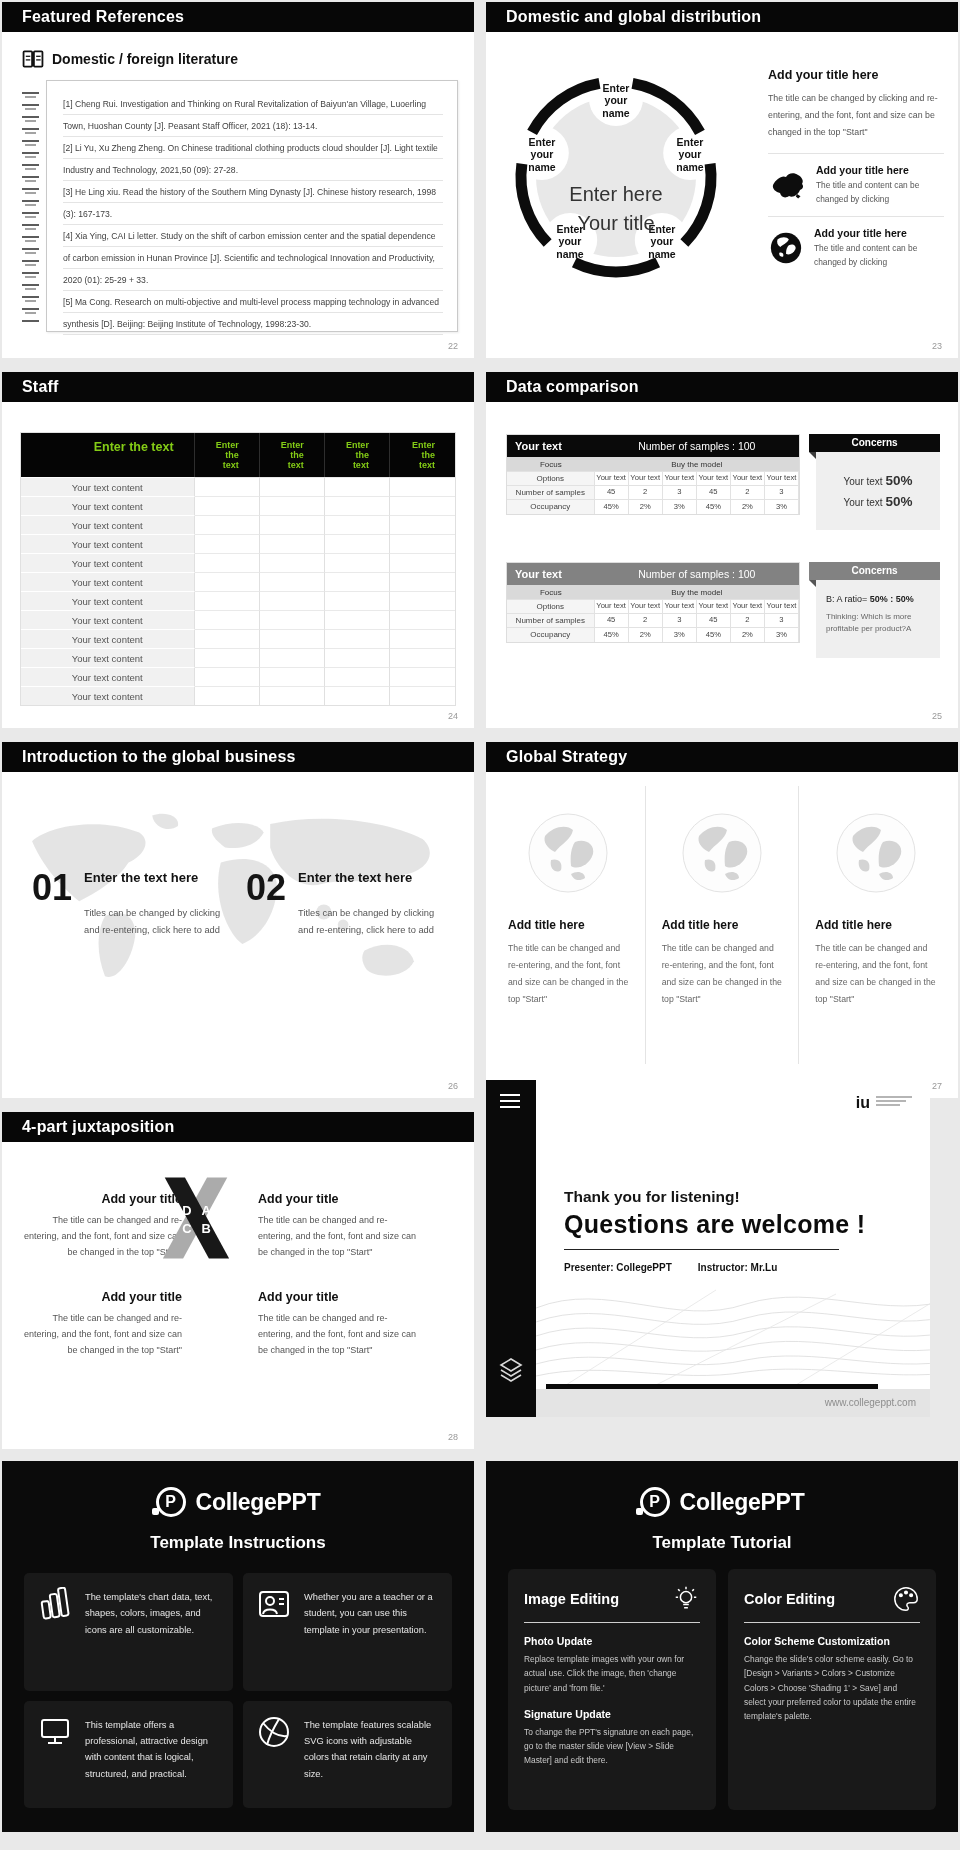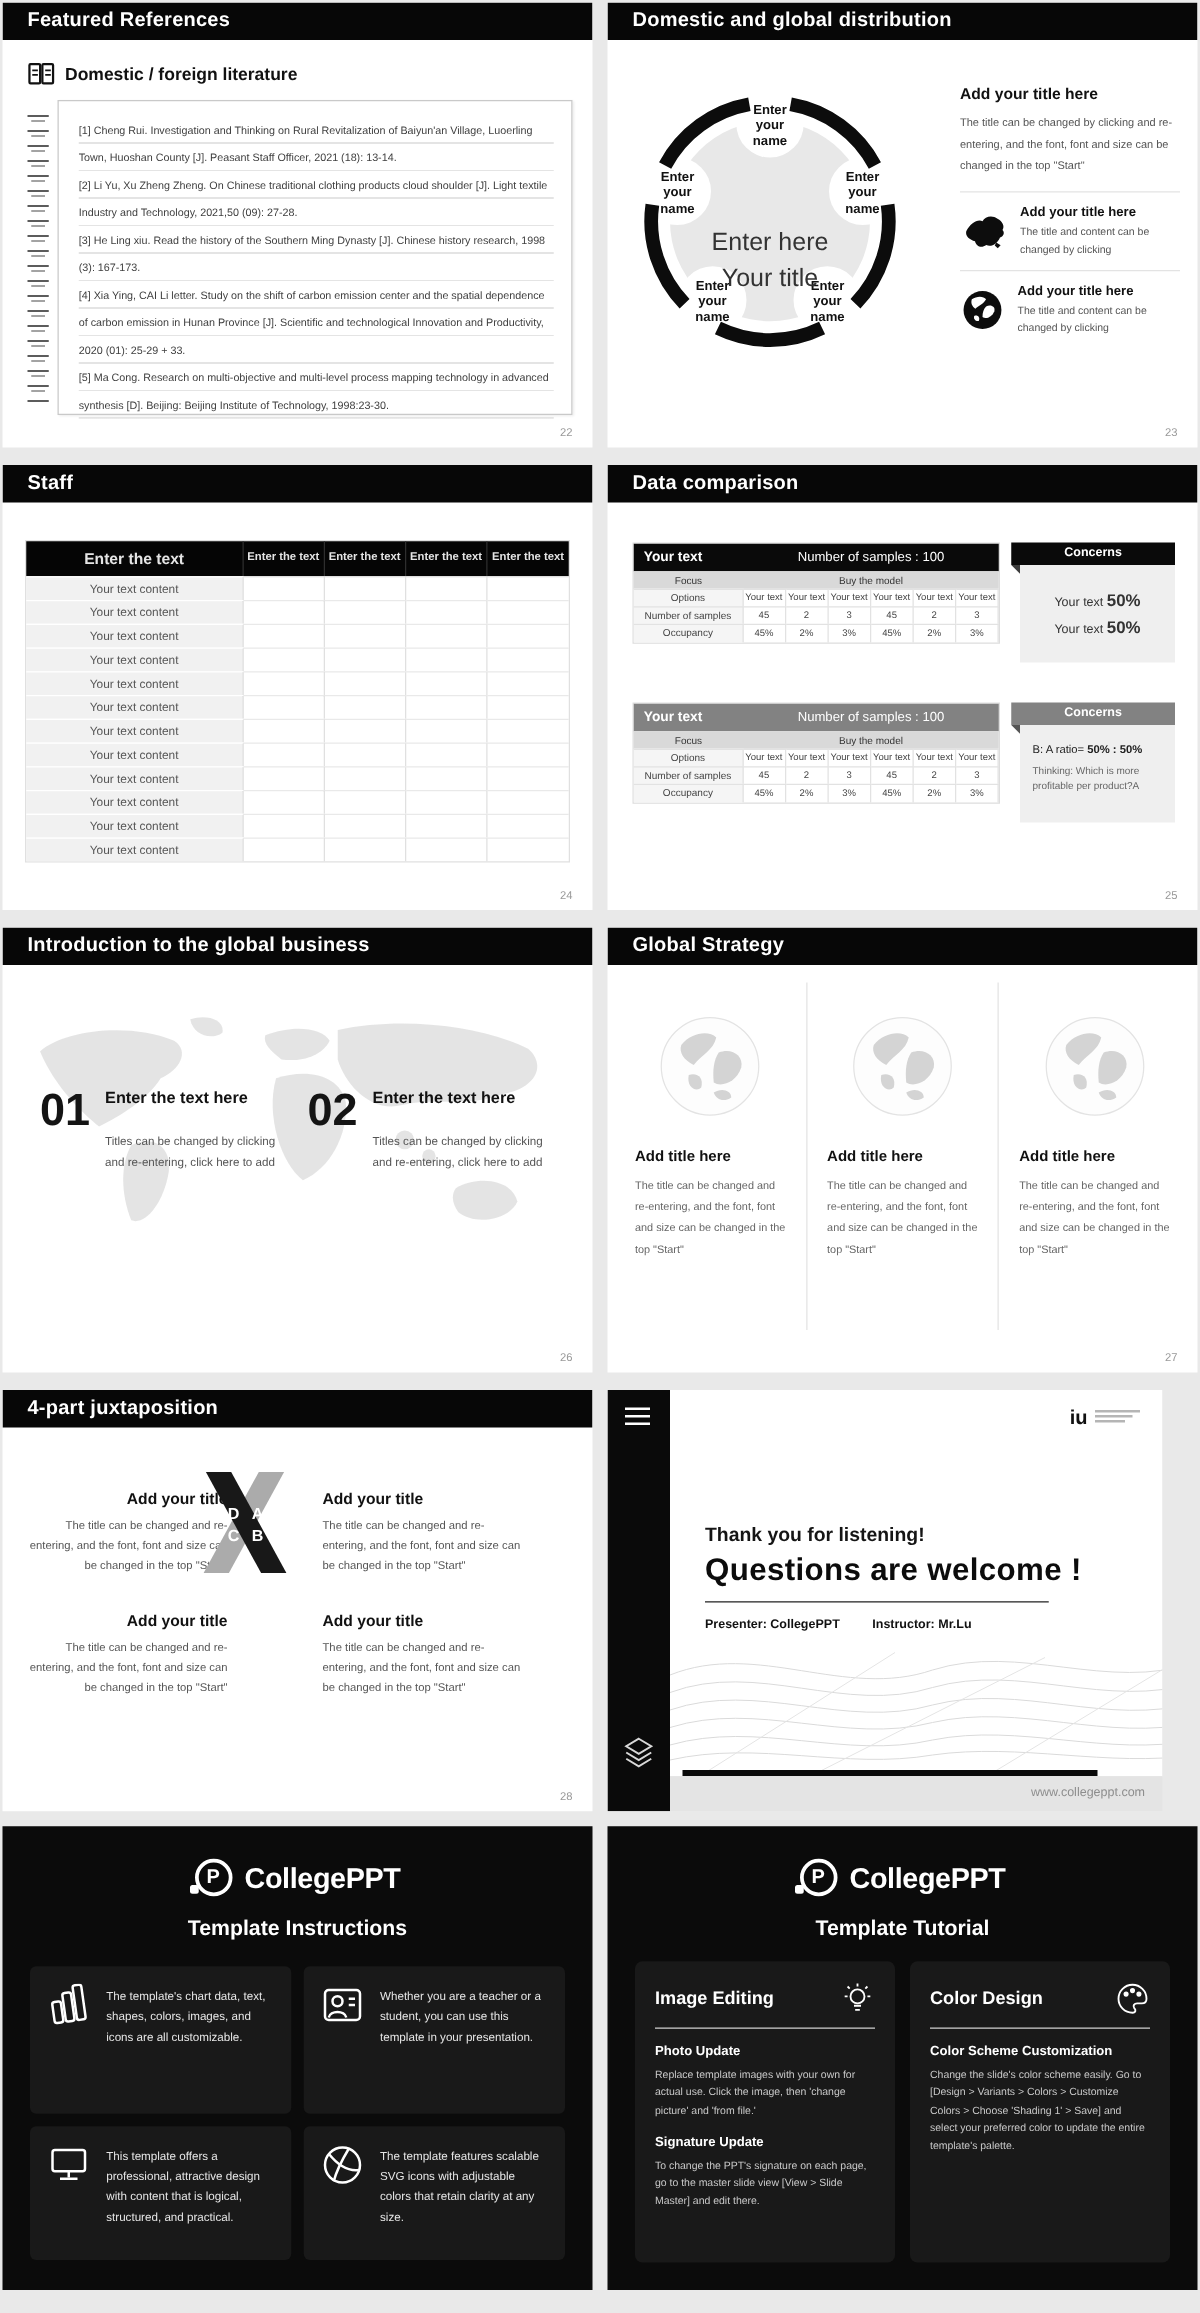--- a/index.html
+++ b/index.html
@@ -24,21 +24,21 @@
 .s23-right{position:absolute;left:282px;top:66px;width:176px}
 .s23-right h3{font-size:12.5px;font-weight:bold;margin-bottom:8px;color:#111}
 .s23-right .body{font-size:8.8px;color:#555;line-height:1.95;padding-bottom:12px;border-bottom:1px solid #e3e3e3}
 .s23-item{display:flex;gap:10px;align-items:center;padding:10px 0;border-bottom:1px solid #e3e3e3}
 .s23-item .txt h4{font-size:10.5px;font-weight:bold;margin-bottom:3px;color:#111}
 .s23-item .txt p{font-size:8.4px;color:#555;line-height:1.6}
 
 
 .ftable{position:absolute;left:18px;right:18px;top:60px;border:1px solid #e0e0e0}
 .f-head{display:grid;grid-template-columns:40% repeat(4,1fr);background:#050505}
-.f-head .h{color:#e5e5e5;font-weight:bold;text-align:center;padding:7px 0;border-right:1px solid #2e2e2e}
+.f-head .h{color:#84cc16;font-weight:bold;text-align:right;padding:7px 20px;border-right:1px solid #2e2e2e}
 .f-head .h.main{font-size:12.5px}
 .f-head .h.sm{font-size:9px}
 .f-row{display:grid;grid-template-columns:40% repeat(4,1fr)}
 .f-row .td{border-right:1px solid #e0e0e0;border-top:1px solid #e9e9e9;height:19px}
 .f-row .td.lbl{background:#f1f1f1;color:#555;font-size:9.5px;text-align:center;line-height:19px;border-top:1px solid #fff}
 
 
 .dtable{position:absolute;left:20px;width:294px;border:1px solid #ddd;font-size:8px}
 .dt-head{display:grid;grid-template-columns:30% 70%;color:#fff;align-items:center;height:22px}
 .theme-black .dt-head{background:#0a0a0a}
@@ -548,21 +548,21 @@
     <g fill="#fff" font-family="Liberation Sans, sans-serif" font-size="14" font-weight="bold" text-anchor="middle">
       <text x="40" y="47">D</text>
       <text x="61" y="47">A</text>
       <text x="40" y="66">C</text>
       <text x="61" y="66">B</text>
     </g>
   </svg>
   <div class="pagenum">28</div>
 </section>
 
-<section class="cell thx-wrap" style="left:486px;top:1112px;width:444px;height:337px;background:transparent">
+<section class="cell thx-wrap" style="left:486px;top:1080px;width:444px;height:337px;background:transparent">
   <div class="thx-side">
     <div class="hamb">
         <i></i>
         <i></i>
         <i></i>
       </div>
     <div class="thx-layers">
       <svg width="24" height="26" viewBox="0 0 24 26" fill="none" stroke="#d8d8d8" stroke-width="1.6">
         <path d="M12,2 L22,8 12,14 2,8 Z"></path>
           <path d="M2,13 L12,19 22,13"></path>
@@ -681,21 +681,21 @@
         <h5>Photo Update</h5>
         <p>Replace template images with your own for actual use. Click the image, then 'change picture' and 'from file.'</p>
       </div>
       <div class="tut-sec">
         <h5>Signature Update</h5>
         <p>To change the PPT's signature on each page, go to the master slide view [View &gt; Slide Master] and edit there.</p>
       </div>
     </div>
     <div class="tut-card">
       <div class="tut-title">
-        <h4>Color Design</h4>
+        <h4>Color Editing</h4>
         <span>
           <svg width="28" height="28" viewBox="0 0 30 30" fill="none" stroke="#fff" stroke-width="1.6">
               <path d="M15,3 a12,12 0 1,0 0,24 c3,0 3,-2.5 1.5,-4 c-1.5,-2 0,-4 2.5,-4 h4 c3,0 4,-2 4,-4 a12,12 0 0,0 -12,-12 z"></path>
               <circle cx="9.5" cy="11" r="1.4" fill="#fff"></circle>
               <circle cx="15" cy="8" r="1.4" fill="#fff"></circle>
               <circle cx="20.5" cy="11" r="1.4" fill="#fff"></circle>
             </svg>
         </span>
       </div>
       <div class="tut-hr"></div>

